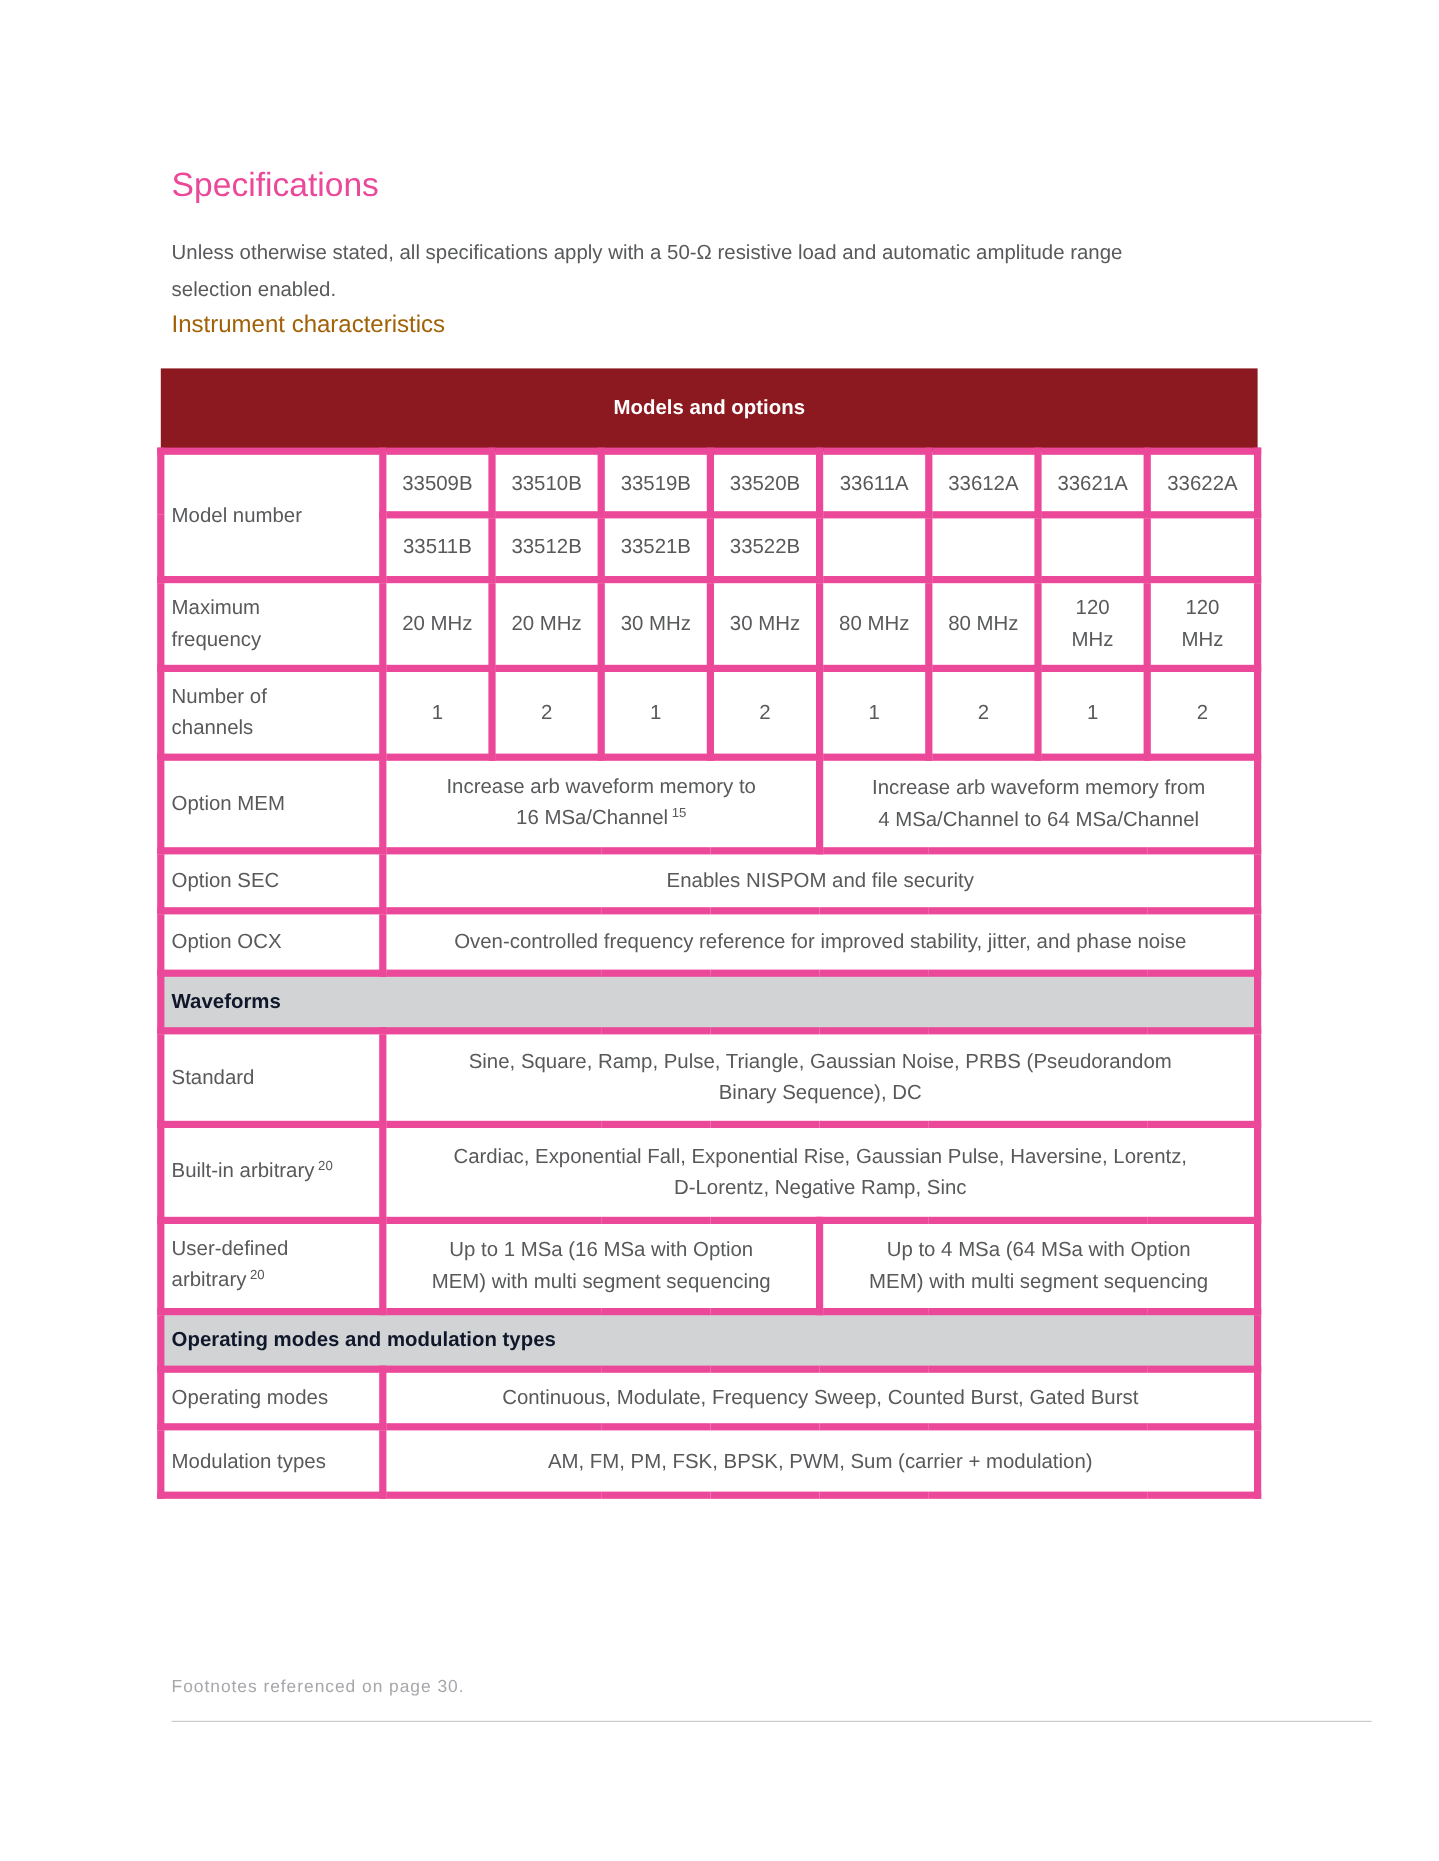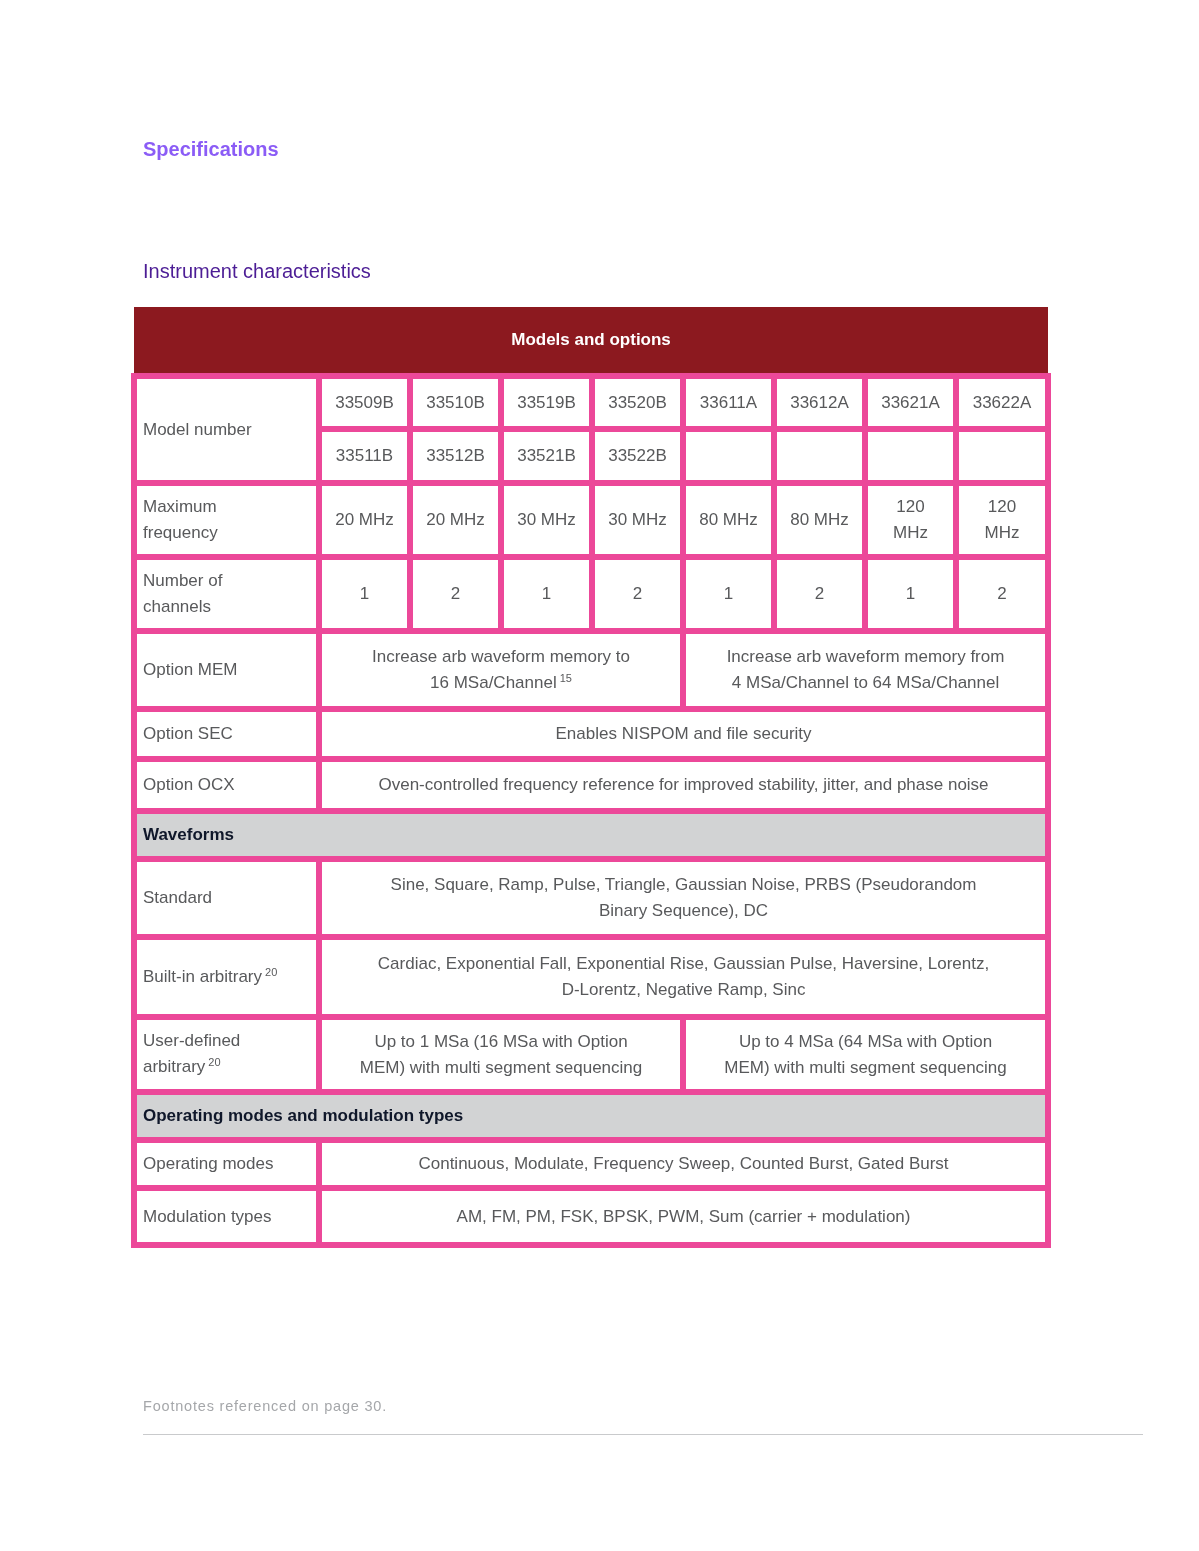--- a/index.html
+++ b/index.html
@@ -2,29 +2,29 @@
 <html><head>
 <meta charset="utf-8">
 <style>
   html,body{margin:0;padding:0;background:#ffffff;}
   .page{
     position:relative;width:1199px;height:1551px;background:#ffffff;
     font-family:"Liberation Sans","DejaVu Sans",sans-serif;color:#58595B;overflow:hidden;
   }
   .h1{
     position:absolute;left:143px;top:138px;margin:0;
-    font-size:20px;font-weight:700;color:#8b5cf6;letter-spacing:0px;
+    font-size:28px;font-weight:400;color:#ec4899;letter-spacing:0px;
   }
   .intro{
     position:absolute;left:143px;top:195px;width:950px;margin:0;
     font-size:17px;line-height:31px;color:#58595B;white-space:pre-line;
   }
   .h2{
     position:absolute;left:143px;top:260px;margin:0;
-    font-size:20px;font-weight:400;color:#4c1d95;
+    font-size:20px;font-weight:400;color:#a16207;
   }
   table.specs{
     position:absolute;left:131px;top:307px;width:915px;
     border-collapse:collapse;table-layout:fixed;
     font-size:17px;line-height:26px;color:#58595B;
   }
   table.specs th{
     background:#8C191F;color:#ffffff;font-weight:bold;font-size:17px;
     border:0;padding:20px 6px;
   }
@@ -61,20 +61,22 @@
   .footer-left{float:left;}
   .footer-right{float:right;}
 </style>
 </head>
 <body>
 
 <div class="page">
 
   <h1 class="h1">Specifications</h1>
 
+  <p class="intro">Unless otherwise stated, all specifications apply with a 50-Ω resistive load and automatic amplitude range
+selection enabled.</p>
 
   <h2 class="h2">Instrument characteristics</h2>
 
   <table class="specs">
     <colgroup>
       <col style="width:185px">
       <col style="width:91px">
         <col style="width:91px">
         <col style="width:91px">
         <col style="width:91px">

